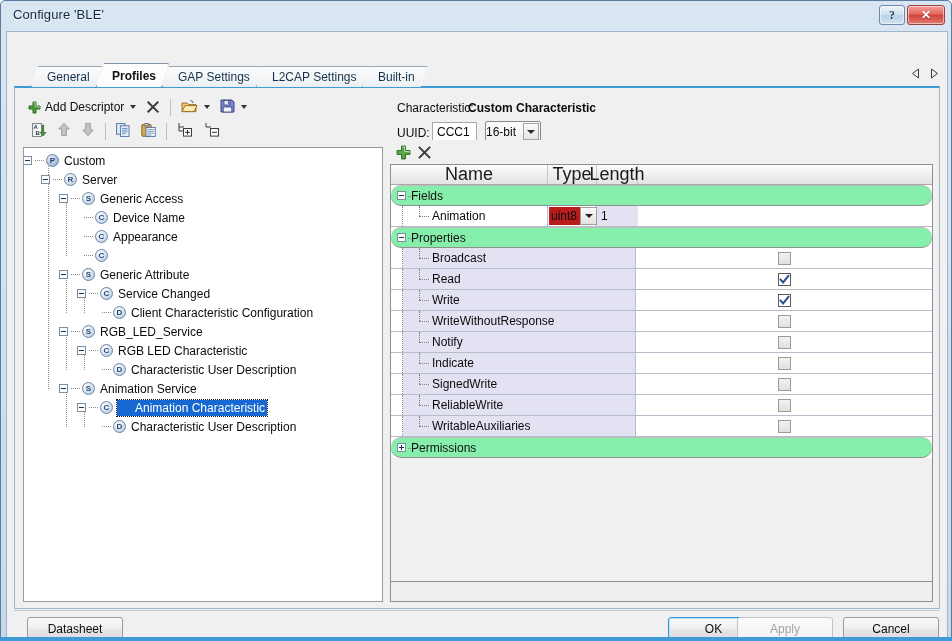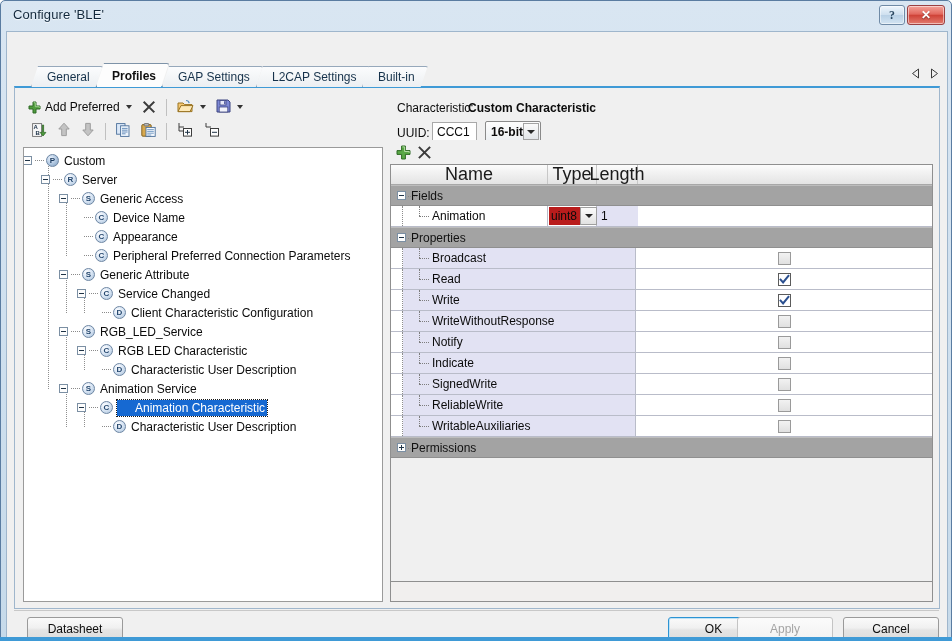--- a/index.html
+++ b/index.html
@@ -182,21 +182,21 @@
   .rp-uuid-input {
     position:absolute; left:42px; top:29px; width:45px; height:19px;
     background:#ffffff; border:1px solid #a9a9a9;
     font-family:inherit; font-size:12px; padding:1px 3px 0 4px; color:#0b0b0b; outline:none;
   }
   .combo {
     position:absolute; left:95px; top:28px; width:56px; height:21px;
     background:linear-gradient(180deg,#fdfdfd 0%,#eceff2 100%);
     border:1px solid #8a8a8a; border-radius:2px;
     display:flex; align-items:center;
-    font-size:12px; padding-left:5px;font-weight:bold;
+    font-size:12px; 
   }
   .combo .cbtn {
     position:absolute; right:1px; top:1px; width:16px; height:17px;
     background:linear-gradient(180deg,#fafafa 0%,#e3e6e9 100%);
     border:1px solid #a3a3a3;
     display:flex; align-items:center; justify-content:center;
   }
   .combo .cbtn .caret { width:0;height:0;border-left:4px solid transparent;border-right:4px solid transparent;border-top:4px solid #2a2a2a; }
 
   .rp-tb {
@@ -217,21 +217,21 @@
   }
   .ghcell {
     position:absolute; top:0; height:19px;
     display:flex; align-items:center; justify-content:center;
     font-size:18px; color:#1a1a1a;
     border-right:1px solid #c7c7c7;
   }
   .grow { position:absolute; left:0; width:541px; height:21px; }
   .grow .cell { position:absolute; top:0; height:21px; display:flex; align-items:center; }
   .grow.group {
-    background:#a3a3a3; border-bottom:1px solid #8f8f8f; border-top:1px solid #bdbdbd;
+    background:#86efac; border-bottom:1px solid #8f8f8f; border-top:1px solid #bdbdbd;border-radius:10px;
   }
   .grow.group .glabel { position:absolute; left:20px; top:3px; font-size:12px; color:#111; }
   .grow.group .exp { position:absolute; left:6px; top:5px; }
   .grow.group .dots { position:absolute; left:17px; top:10px; }
   .grow.data { border-bottom:1px solid #b9bcc9; }
   .c-indent { position:absolute; left:0; top:0; bottom:0; width:12px; border-right:1px dotted #8c8c8c; }
   .namecell {
     position:absolute; left:0; top:0; height:20px; width:540px;
   }
   .namecell .tick { position:absolute; left:28px; top:10px; width:10px; border-top:1px dotted #7d7d7d; }
@@ -339,21 +339,21 @@
         <div class="toolbar-area">
 
           <div class="tbrow tbrow1">
             <div class="tbitem">
               <span class="ico ico-plus">
                 <svg width="13" height="13" viewBox="0 0 13 13">
                   <path d="M5 1 h3 v4 h4 v3 h-4 v4 h-3 v-4 h-4 v-3 h4 z" fill="#4f9b3d" stroke="#2f6b26" stroke-width="1"></path>
                   <path d="M5.7 1.7 h1.6 v4 h4 v1.2" fill="none" stroke="#9ed18e" stroke-width="1"></path>
                 </svg>
               </span>
-              <span>Add Preferred</span>
+              <span>Add Descriptor</span>
               <span class="caret-sm"></span>
             </div>
 
             <div class="tbitem">
               <span class="ico ico-x">
                 <svg width="14" height="14" viewBox="0 0 14 14">
                   <path d="M2.4 2.4 L11.6 11.6 M11.6 2.4 L2.4 11.6" stroke="#3a3a3a" stroke-width="2" stroke-linecap="square"></path>
                 </svg>
               </span>
             </div>
@@ -487,21 +487,20 @@
             <div class="tnode" style="top: 79px; left: 53px;">
               <span style="display: inline-block; width: 7px; flex: 0 0 auto;"></span>
               <span class="dots"></span>
               <span class="badge">C</span>
               <span class="tlabel">Appearance</span>
             </div>
             <div class="tnode" style="top: 98px; left: 53px;">
               <span style="display: inline-block; width: 7px; flex: 0 0 auto;"></span>
               <span class="dots"></span>
               <span class="badge">C</span>
-              <span class="tlabel">Peripheral Preferred Connection Parameters</span>
             </div>
             <div class="tnode" style="top: 117px; left: 35px;">
               <span class="exp"></span>
               <span class="dots"></span>
               <span class="badge">S</span>
               <span class="tlabel">Generic Attribute</span>
             </div>
             <div class="tnode" style="top: 136px; left: 53px;">
               <span class="exp"></span>
               <span class="dots"></span>

